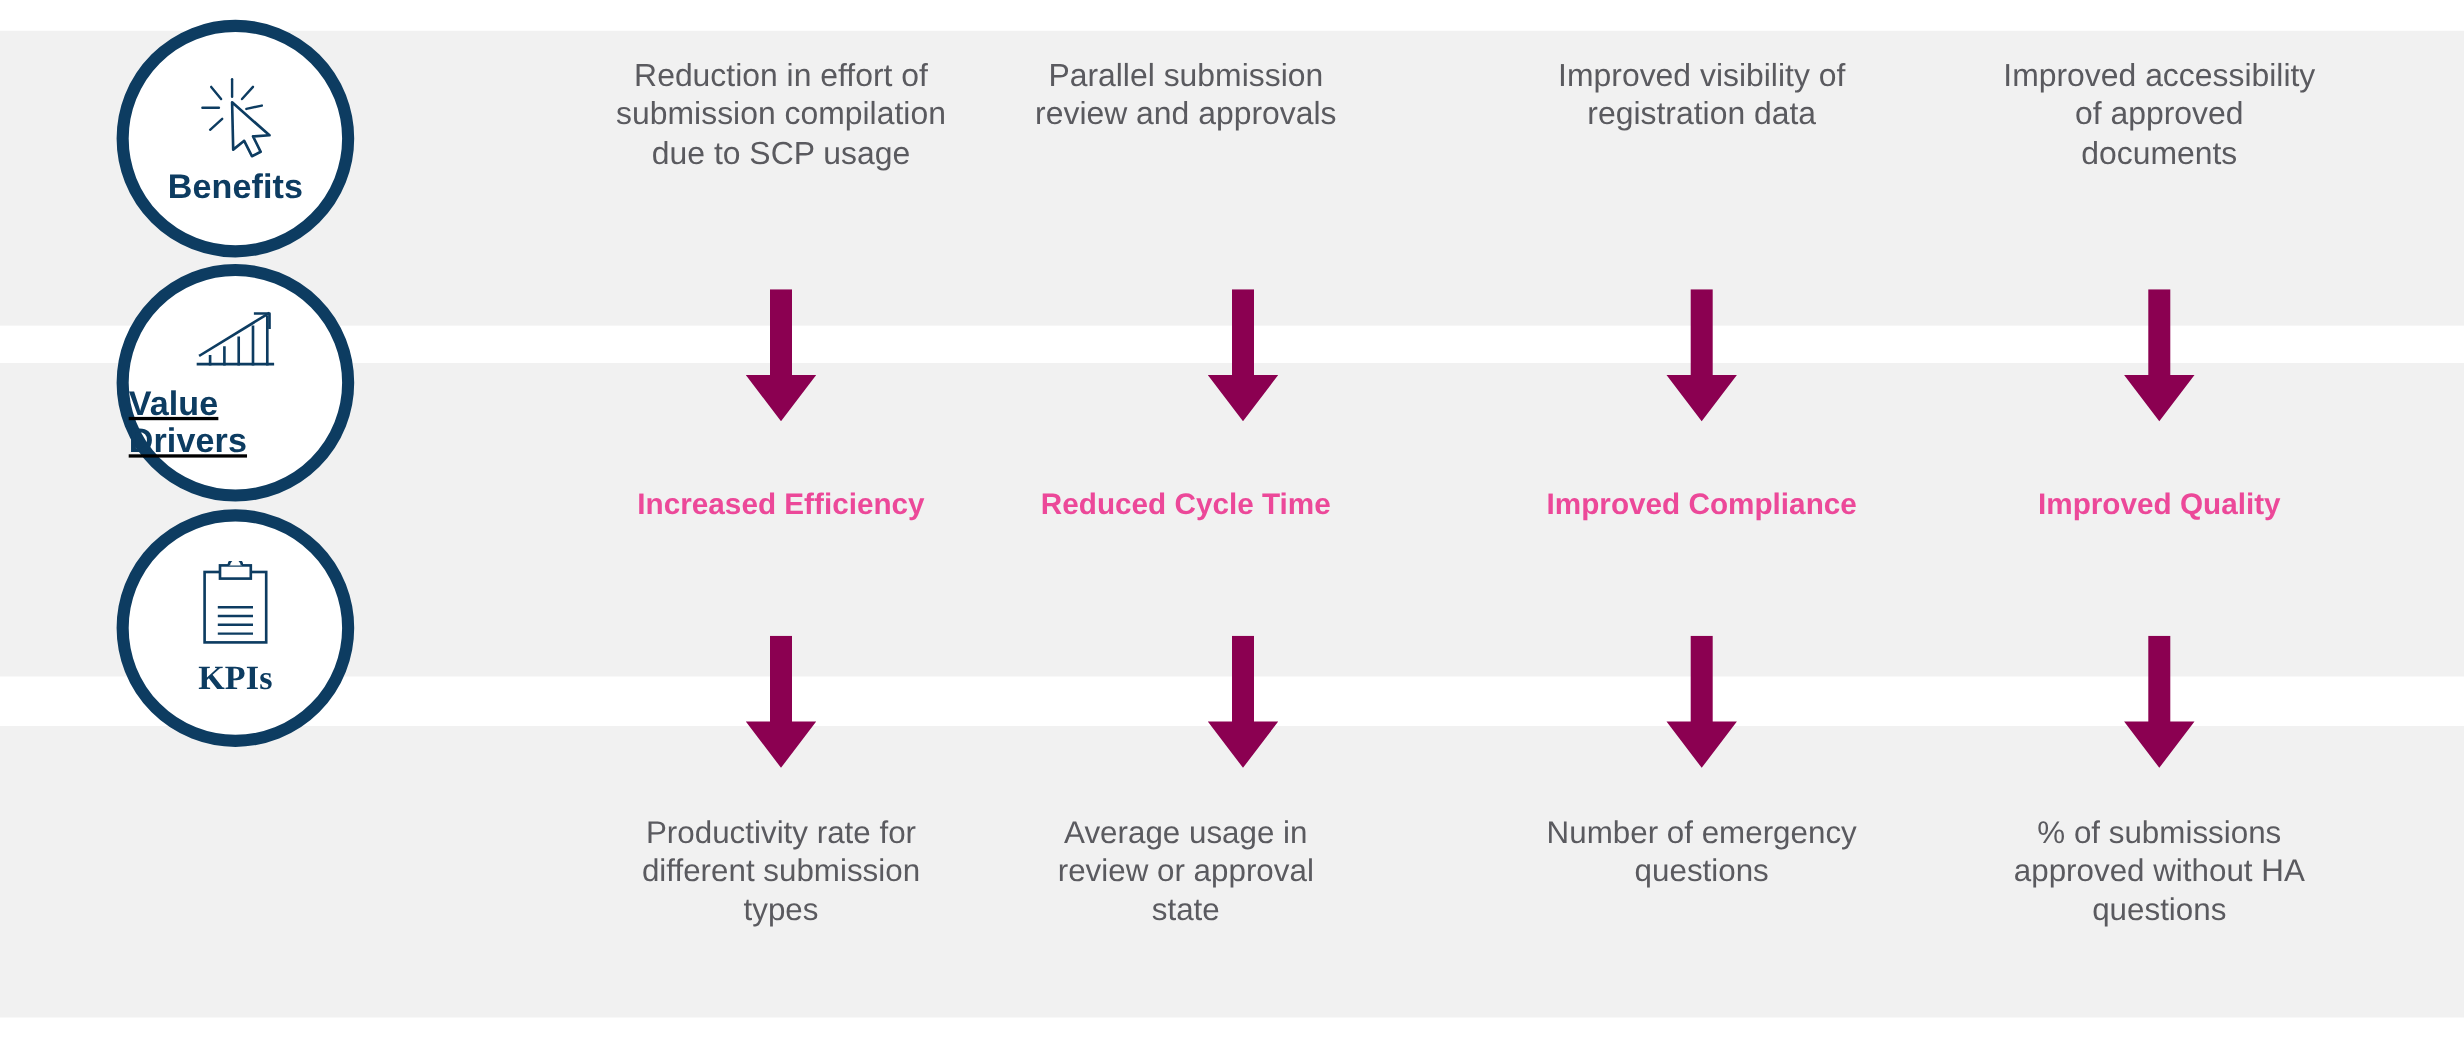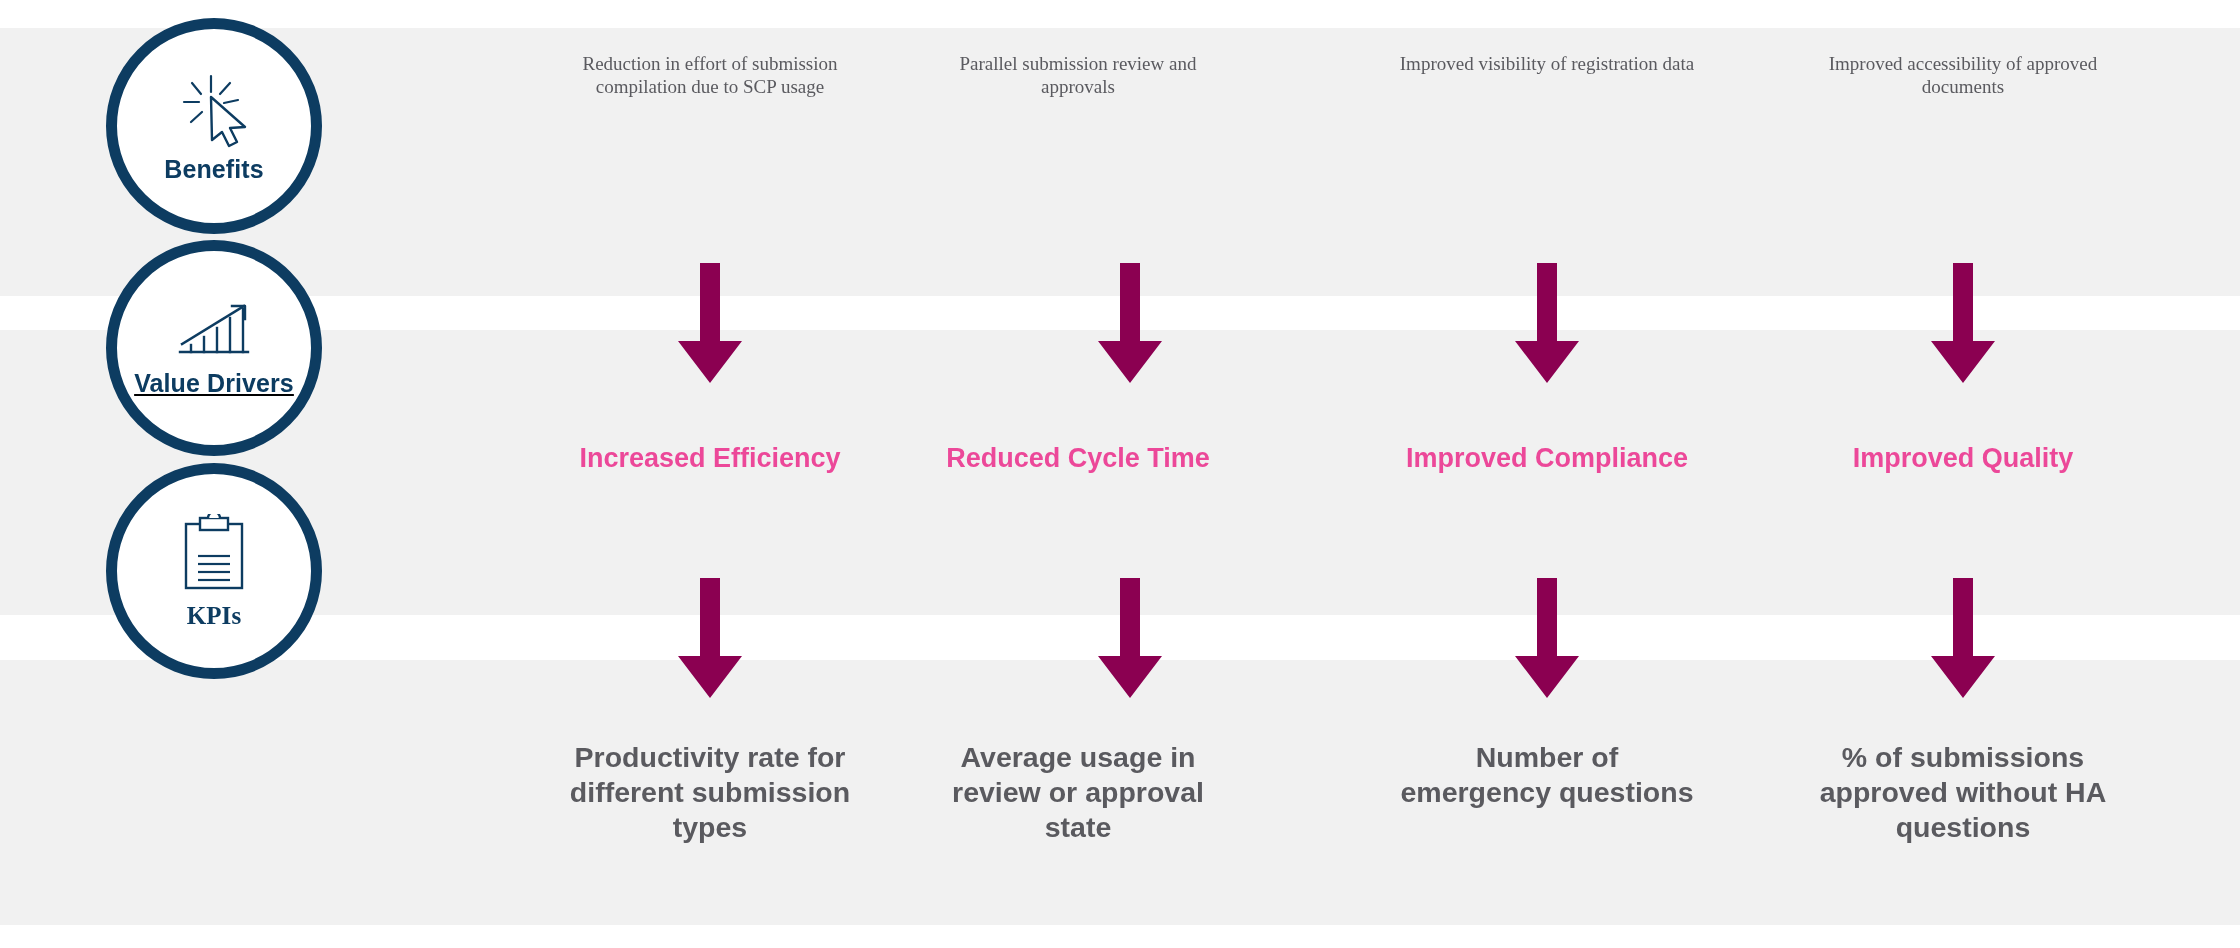--- a/index.html
+++ b/index.html
@@ -28,48 +28,47 @@
     left:106px;
   }
   #circle-benefits{top:18px;}
   #circle-value{top:240px;text-decoration:underline;}
   #circle-kpi{top:463px;font-family:Liberation Serif, serif;}
 
   .circle-icon{display:block;margin-bottom:4px;}
   .circle-label{
     color:#0d3c61;
     font-weight:bold;
-    font-size:25px;
+    font-size:31px;
     line-height:1.08;
     text-align:left;
     letter-spacing:.1px;
   }
 
   
   .cell{
     position:absolute;
     text-align:center;
     color:#5a5a5f;
   }
   .benefit-text{
-    font-size:19px;
+    font-size:29px;
     line-height:1.22;
     font-weight:normal;
-    font-family:Liberation Serif, serif;
   }
   .driver-text{
     font-size:27px;
     line-height:1.14;
     font-weight:bold;
     color:#ec4899;
   }
   .kpi-text{
     font-size:28.5px;
     line-height:1.22;
-    font-weight:bold;
+    font-weight:normal;
   }
 
   
   .col-0{left:560px;width:300px;}
   .col-1{left:928px;width:300px;}
   .col-2{left:1397px;width:300px;}
   .col-3{left:1813px;width:300px;}
 
   .row-benefit{top:52px;}
   .row-driver{top:443px;}

